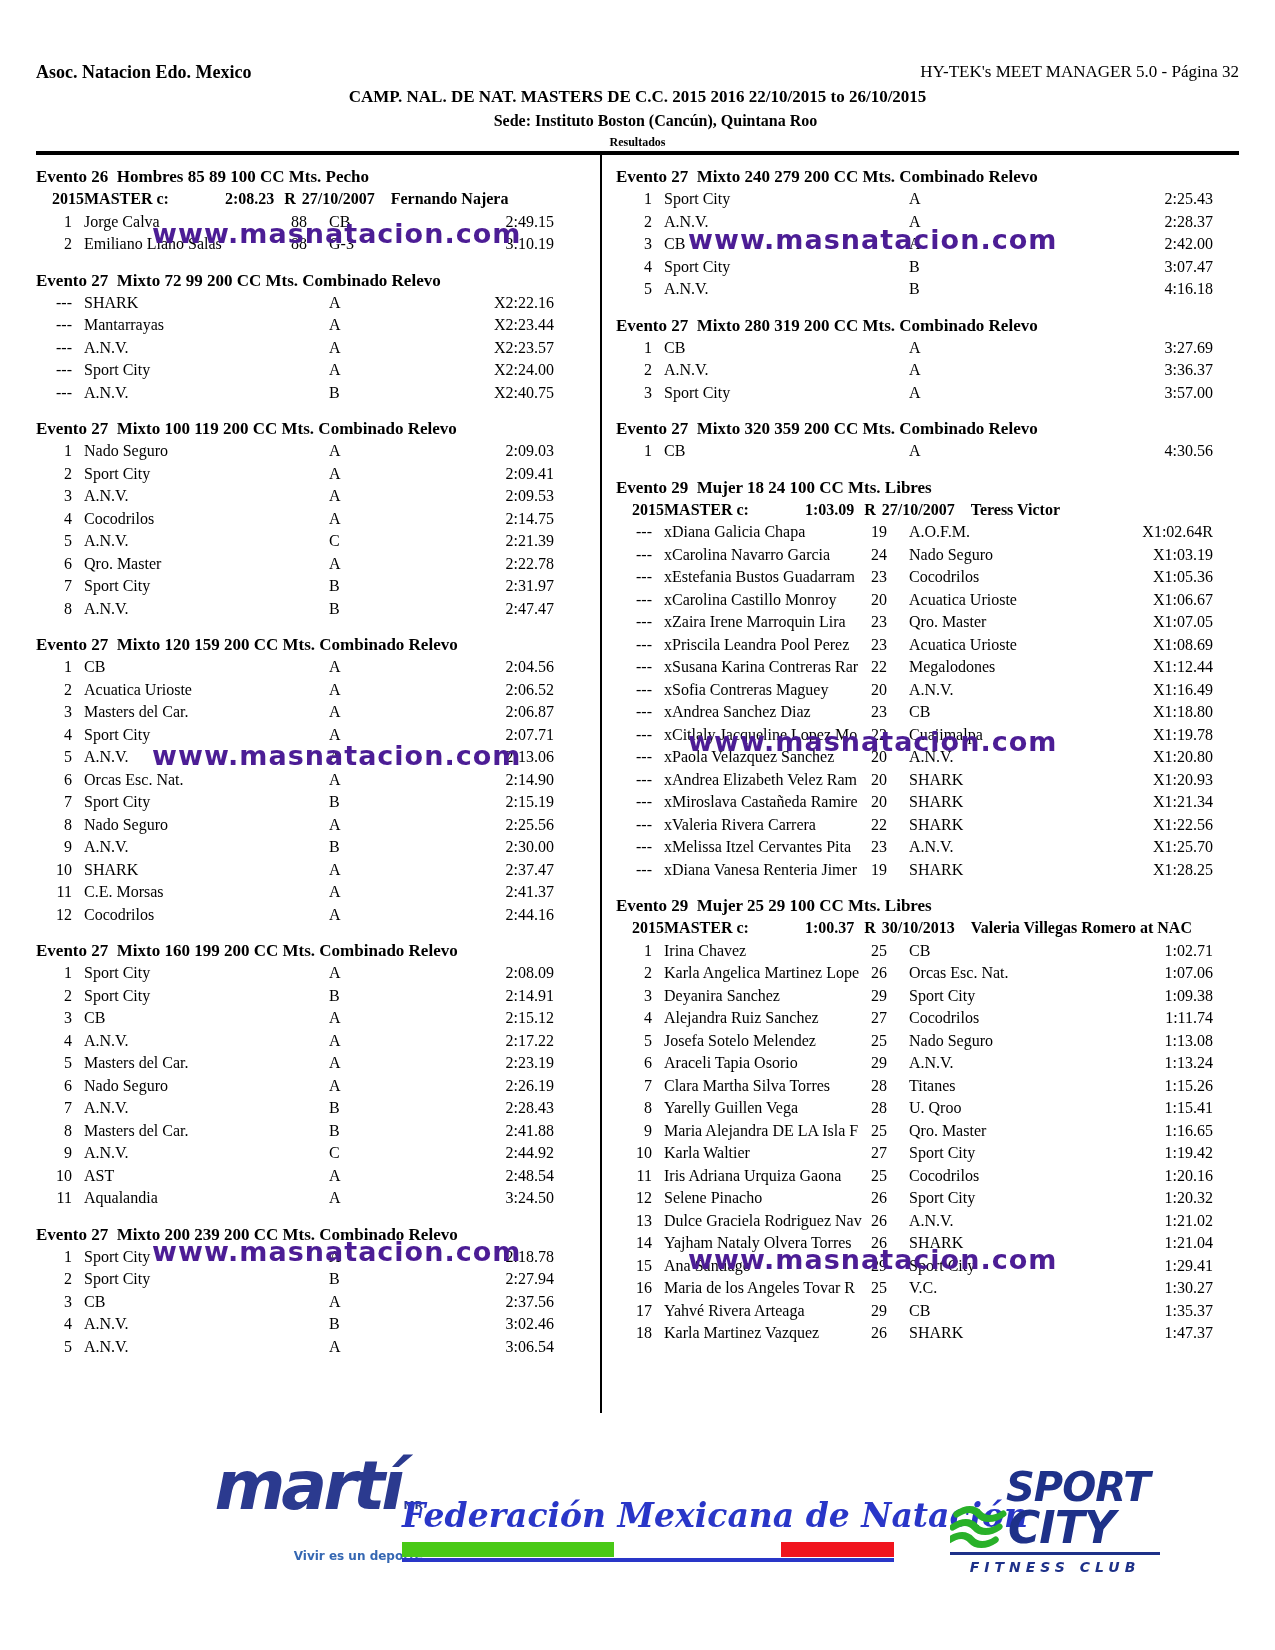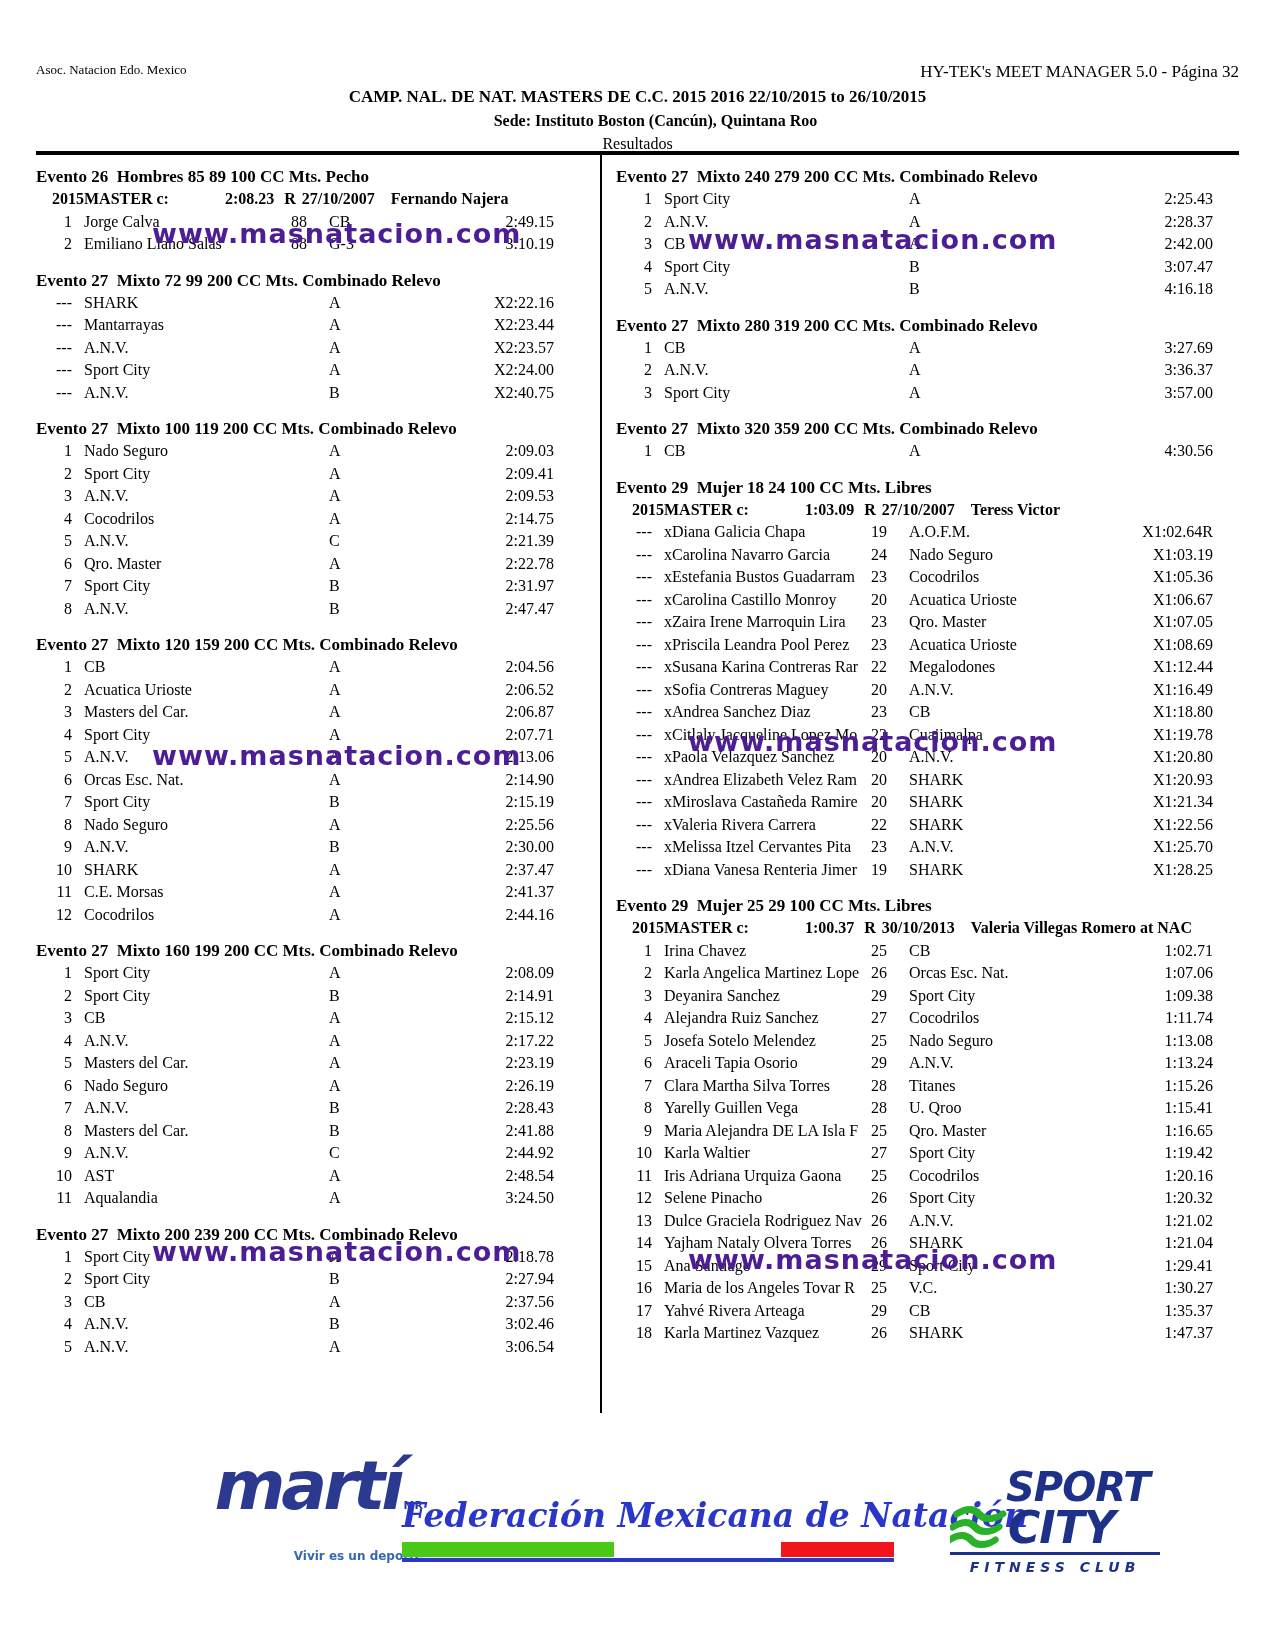--- a/index.html
+++ b/index.html
@@ -1,24 +1,24 @@
 <!DOCTYPE html>
 <html style="--logo-blue: #2b3a8f; --fmn-blue: #2936c8; --flag-green: #49c916; --flag-red: #f0141e; --sc-blue: #1e3189; --sc-green: #29b129; --watermark-gray: #dcdcdc;"><head>
 <meta charset="utf-8">
 <style>
   html,body { margin:0; padding:0; background:#888; }
   .page { position:relative; width:1275px; height:1650px; background:#ffffff;
           font-family:"Liberation Serif", serif; color:#000; overflow:hidden; margin:0 auto; }
 
   
-  .hdr-left  { position:absolute; left:36px;  top:62px; font-size:13px; }
+  .hdr-left  { position:absolute; left:36px;  top:62px; font-size:18px;font-weight:bold; }
   .hdr-right { position:absolute; right:36px; top:62px; font-size:17px; }
   .doc-title    { position:absolute; left:0; right:0; top:87px;  text-align:center; font-weight:bold; font-size:17px; }
   .doc-subtitle { position:absolute; left:0; right:0; top:112px; text-align:center; font-weight:bold; font-size:16px;padding-left:36px; }
-  .doc-results  { position:absolute; left:0; right:0; top:135px; text-align:center; font-weight:normal; font-size:16px; }
+  .doc-results  { position:absolute; left:0; right:0; top:135px; text-align:center; font-weight:bold; font-size:12px; }
   .rule    { position:absolute; left:36px; width:1203px; top:151px; height:4px; background:#000; }
   .divider { position:absolute; left:600px; top:155px; width:2px; height:1258px; background:#000; }
 
   
   .cols { position:absolute; left:36px; top:155px; width:1203px; height:1262px; display:flex; overflow:hidden; }
   .col  { box-sizing:border-box; }
   .col-left  { width:564px; padding:2px 46px 0 0; }
   .col-right { flex:1; padding:2px 26px 0 16px; }
 
   .evt { margin-top:13px; }

